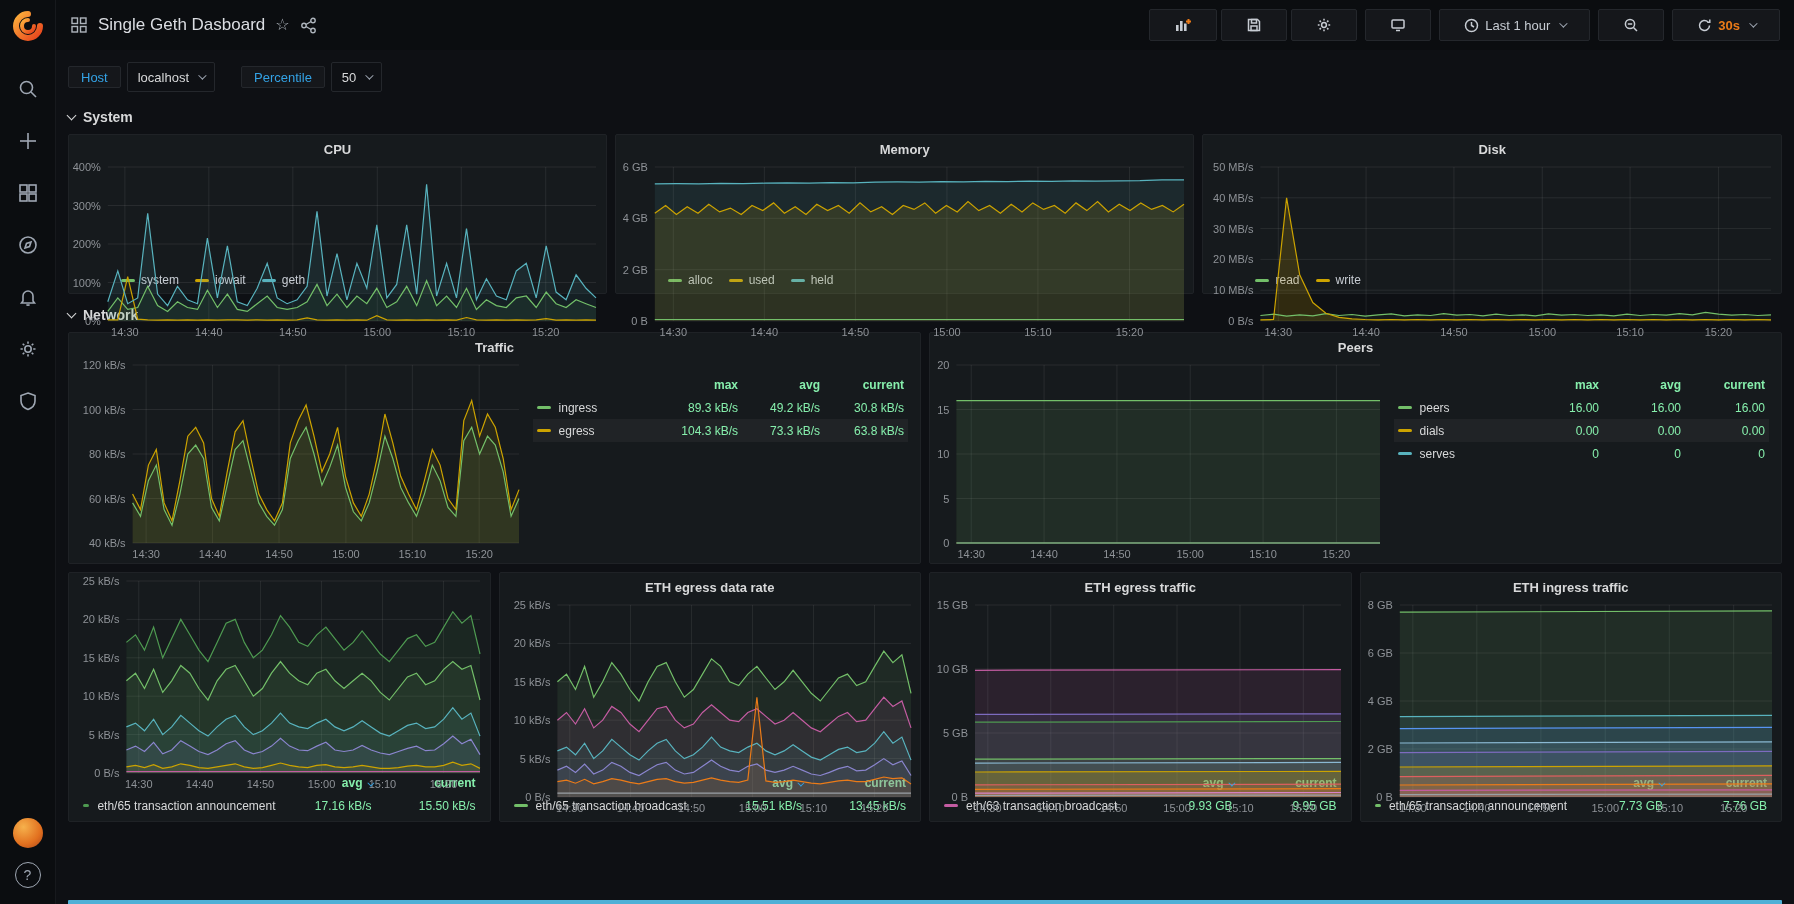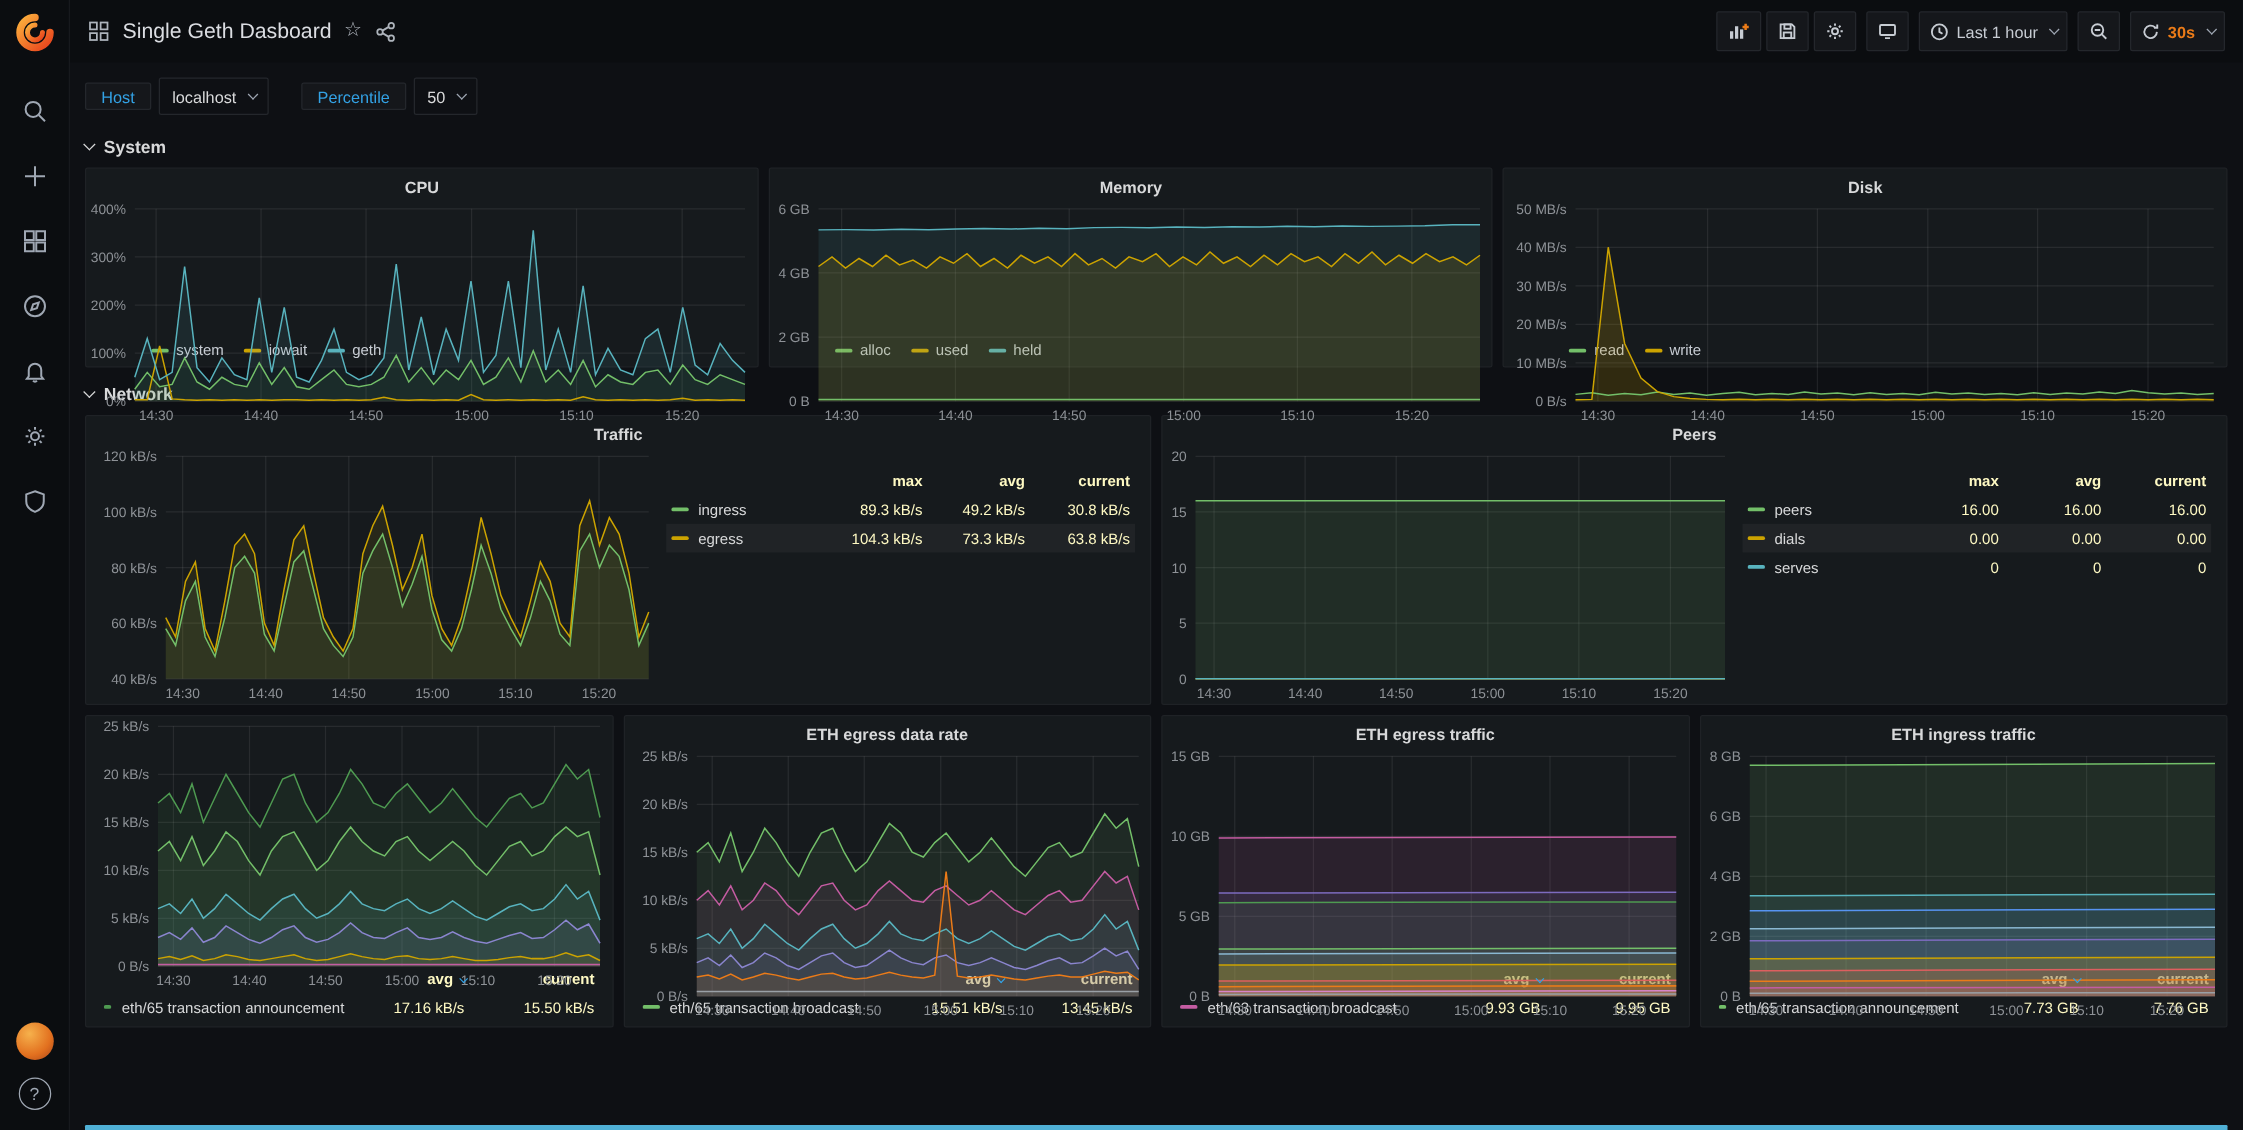--- a/index.html
+++ b/index.html
@@ -23,21 +23,21 @@
   
   .main { flex:1; display:flex; flex-direction:column; min-width:0; }
   .topbar { height:50px; background:#0b0d10; display:flex; align-items:center; padding:0 14px; flex-shrink:0; }
   .tb-left { display:flex; align-items:center; gap:10px; }
   .apps-ic svg { stroke:#d8d9da; fill:none; stroke-width:1.4; }
   .db-title { font-size:17px; color:#dbdde2; }
   .tb-ic { color:#aeb4bc; display:flex; align-items:center; cursor:pointer; }
   .tb-ic svg { stroke:#aeb4bc; fill:none; stroke-width:1.4; }
   .star { font-size:16px; line-height:1; }
   .tb-right { margin-left:auto; display:flex; align-items:center; gap:8px; }
-  .tb-btn { height:32px; min-width:34px; padding:0 8px; background:#15171b; border:1px solid #24272c;
+  .tb-btn { height:32px; min-width:34px; padding:0 24px; background:#15171b; border:1px solid #24272c;
     border-radius:2px; display:flex; align-items:center; justify-content:center; gap:6px;
     color:#c7ccd3; font-size:13px; cursor:pointer; }
   .tb-btn svg { stroke:#c7ccd3; fill:none; stroke-width:1.5; }
   .btn-group { display:flex; gap:4px; }
   .orange-txt { color:#eb7b18; font-weight:bold; font-size:13px; }
   .caret { display:inline-block; width:6px; height:6px; border-right:1.5px solid #9fa7b3;
     border-bottom:1.5px solid #9fa7b3; transform:rotate(45deg) translateY(-2px); margin-left:3px; }
 
   
   .subnav { display:flex; align-items:center; gap:6px; padding:12px 12px 10px; flex-shrink:0; }
@@ -73,21 +73,21 @@
   .dash { display:inline-block; width:14px; height:3px; border-radius:2px; }
 
   .legend-table { width:46%; flex-shrink:0; padding:16px 12px 0 4px; font-size:12px; }
   .lt-row { display:grid; align-items:center; height:23px; padding:0 4px; }
   .cols-3 .lt-row { grid-template-columns:1fr 88px 82px 84px; }
   .cols-2 .lt-row { grid-template-columns:1fr 96px 104px; }
   .lt-head { color:#33a2e5; font-weight:bold; }
   .lt-alt { background:rgba(255,255,255,0.045); }
   .lt-name { display:flex; align-items:center; gap:8px; color:#d8d9da; cursor:pointer;
      white-space:nowrap; overflow:hidden; }
-  .lt-val { text-align:right; color:#fef9c3; }
+  .lt-val { text-align:right; color:#86efac; }
   .lt-h { text-align:right; }
   .sort-caret { display:inline-block; width:5px; height:5px; border-right:1.5px solid #33a2e5;
     border-bottom:1.5px solid #33a2e5; transform:rotate(45deg) translateY(-2px); margin-left:4px; }
   .bottom-legend { padding:0 10px 4px; font-size:12px; flex-shrink:0; }
 
   .peek-line { position:absolute; left:12px; right:12px; bottom:0; height:4px;
     background:#4fb0d6; border-radius:1px 1px 0 0; }
 </style>
 </head>
 <body>

